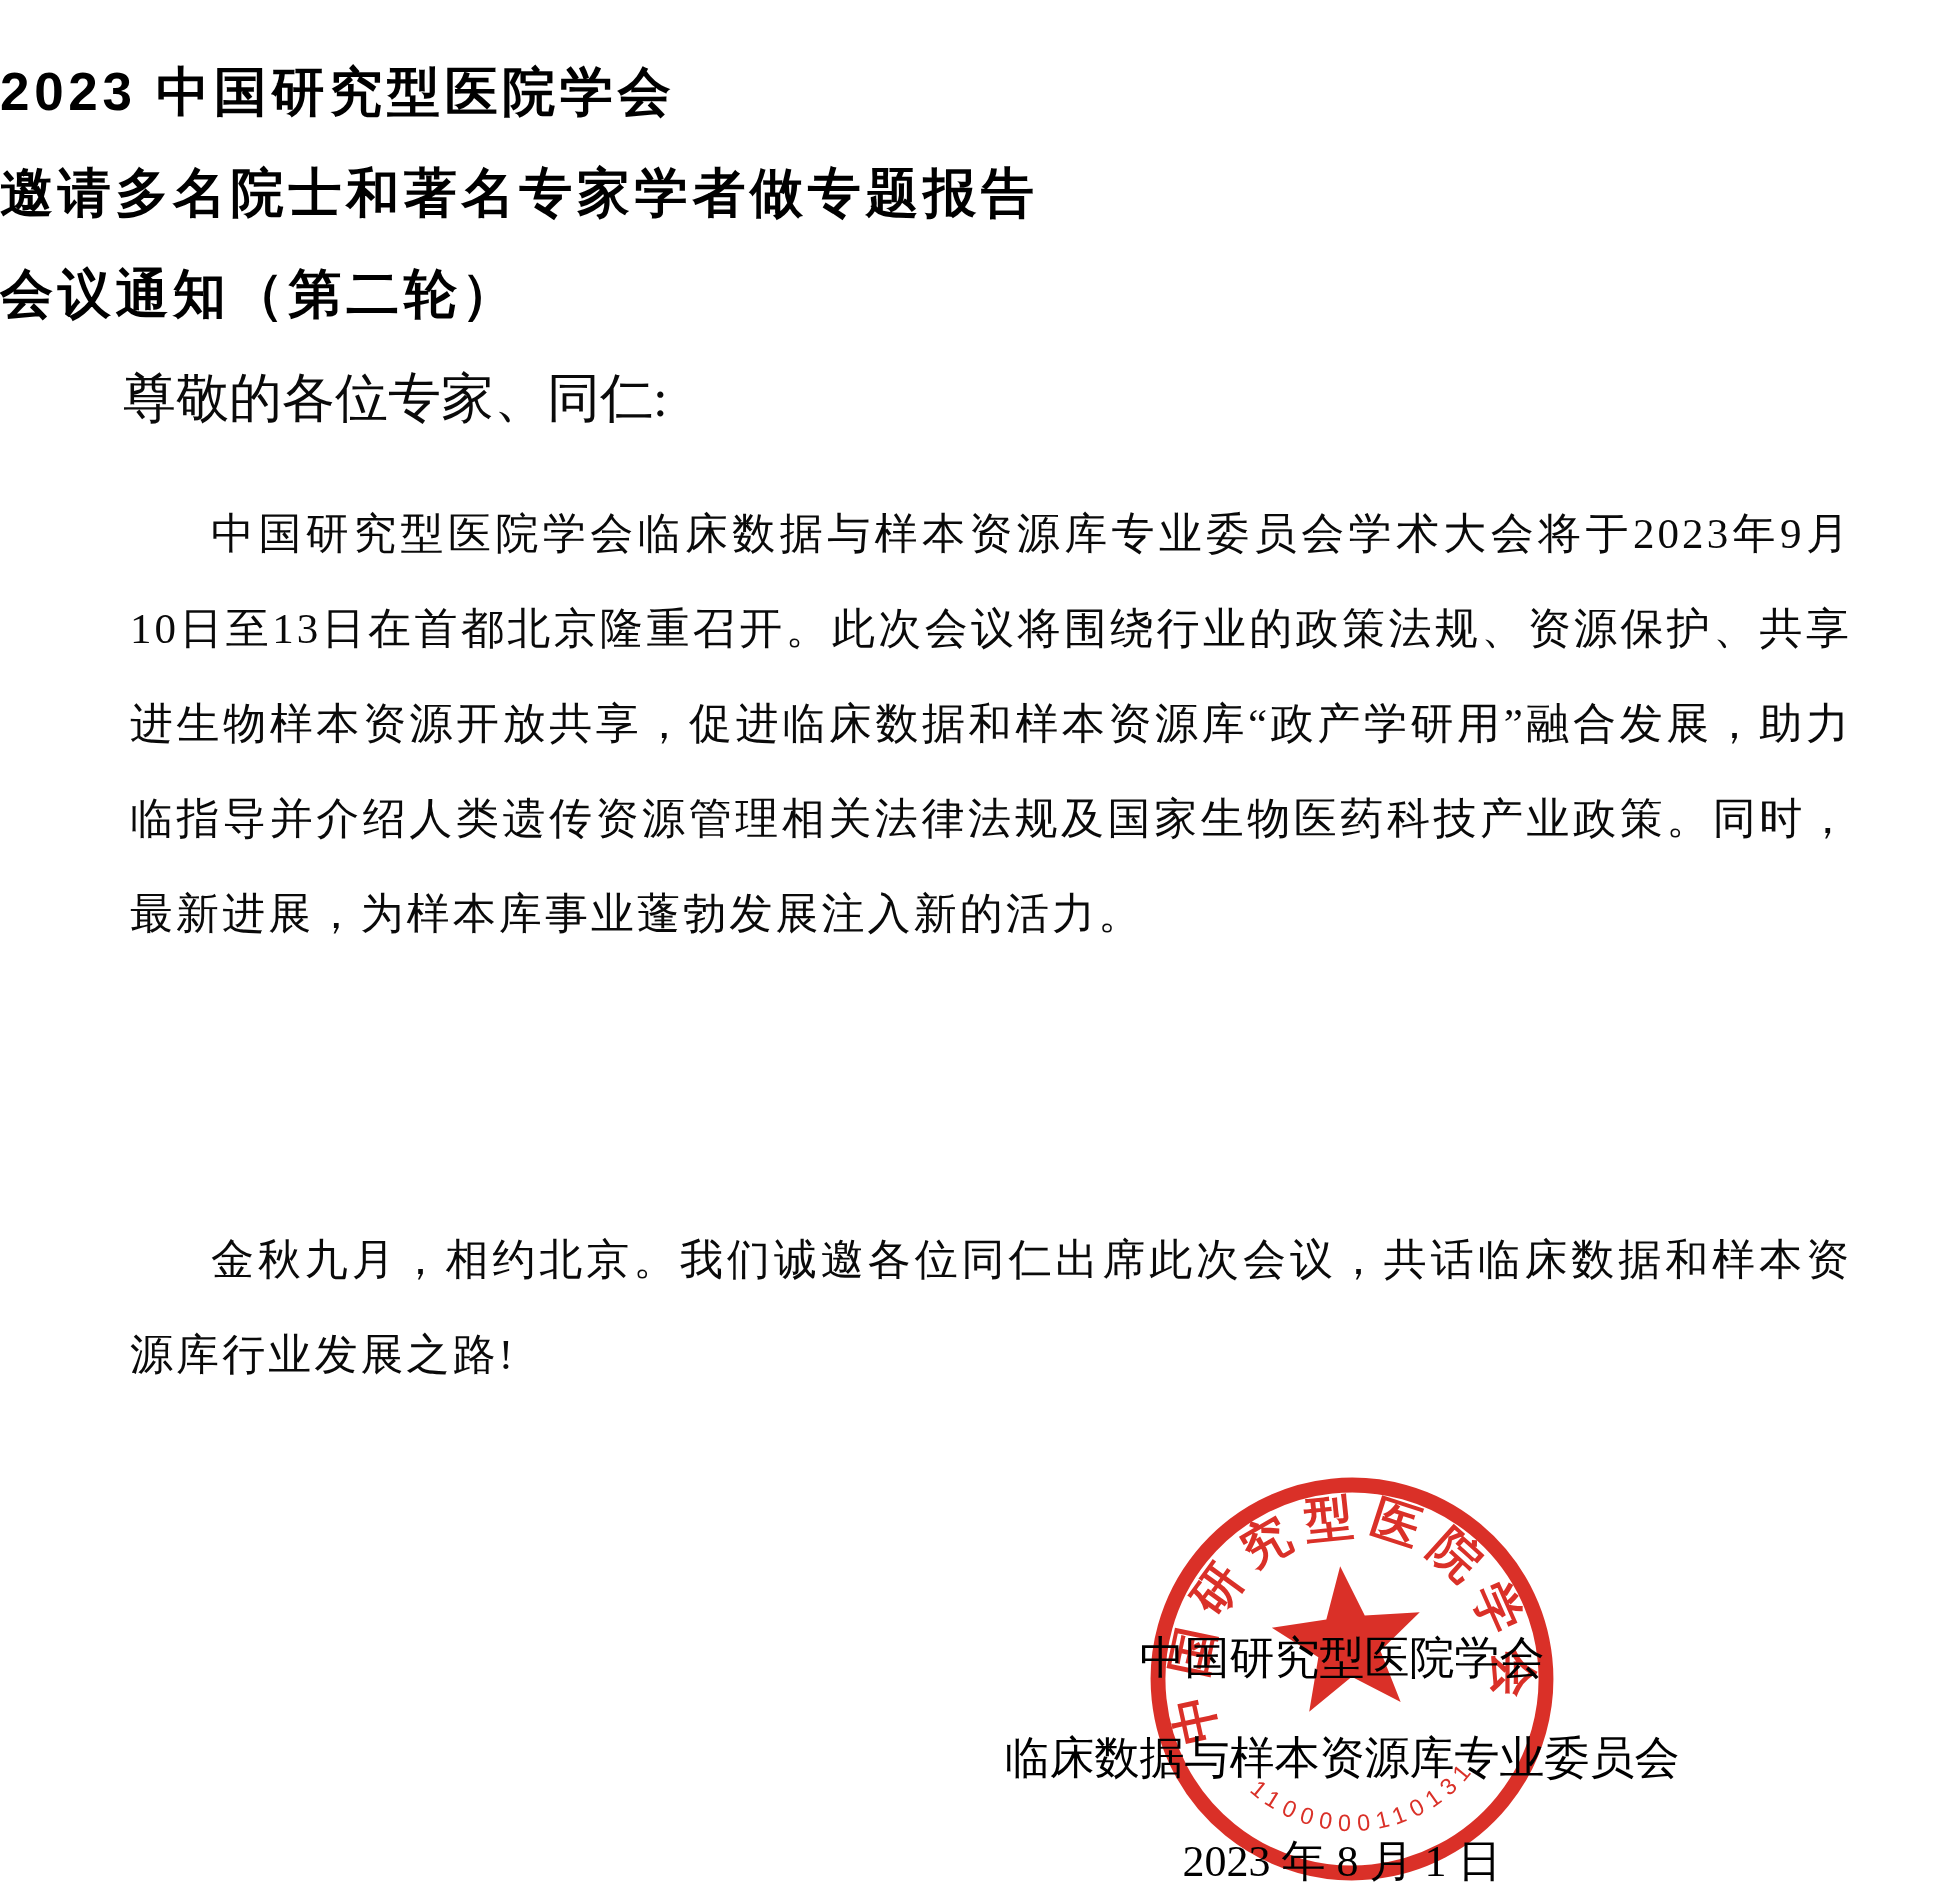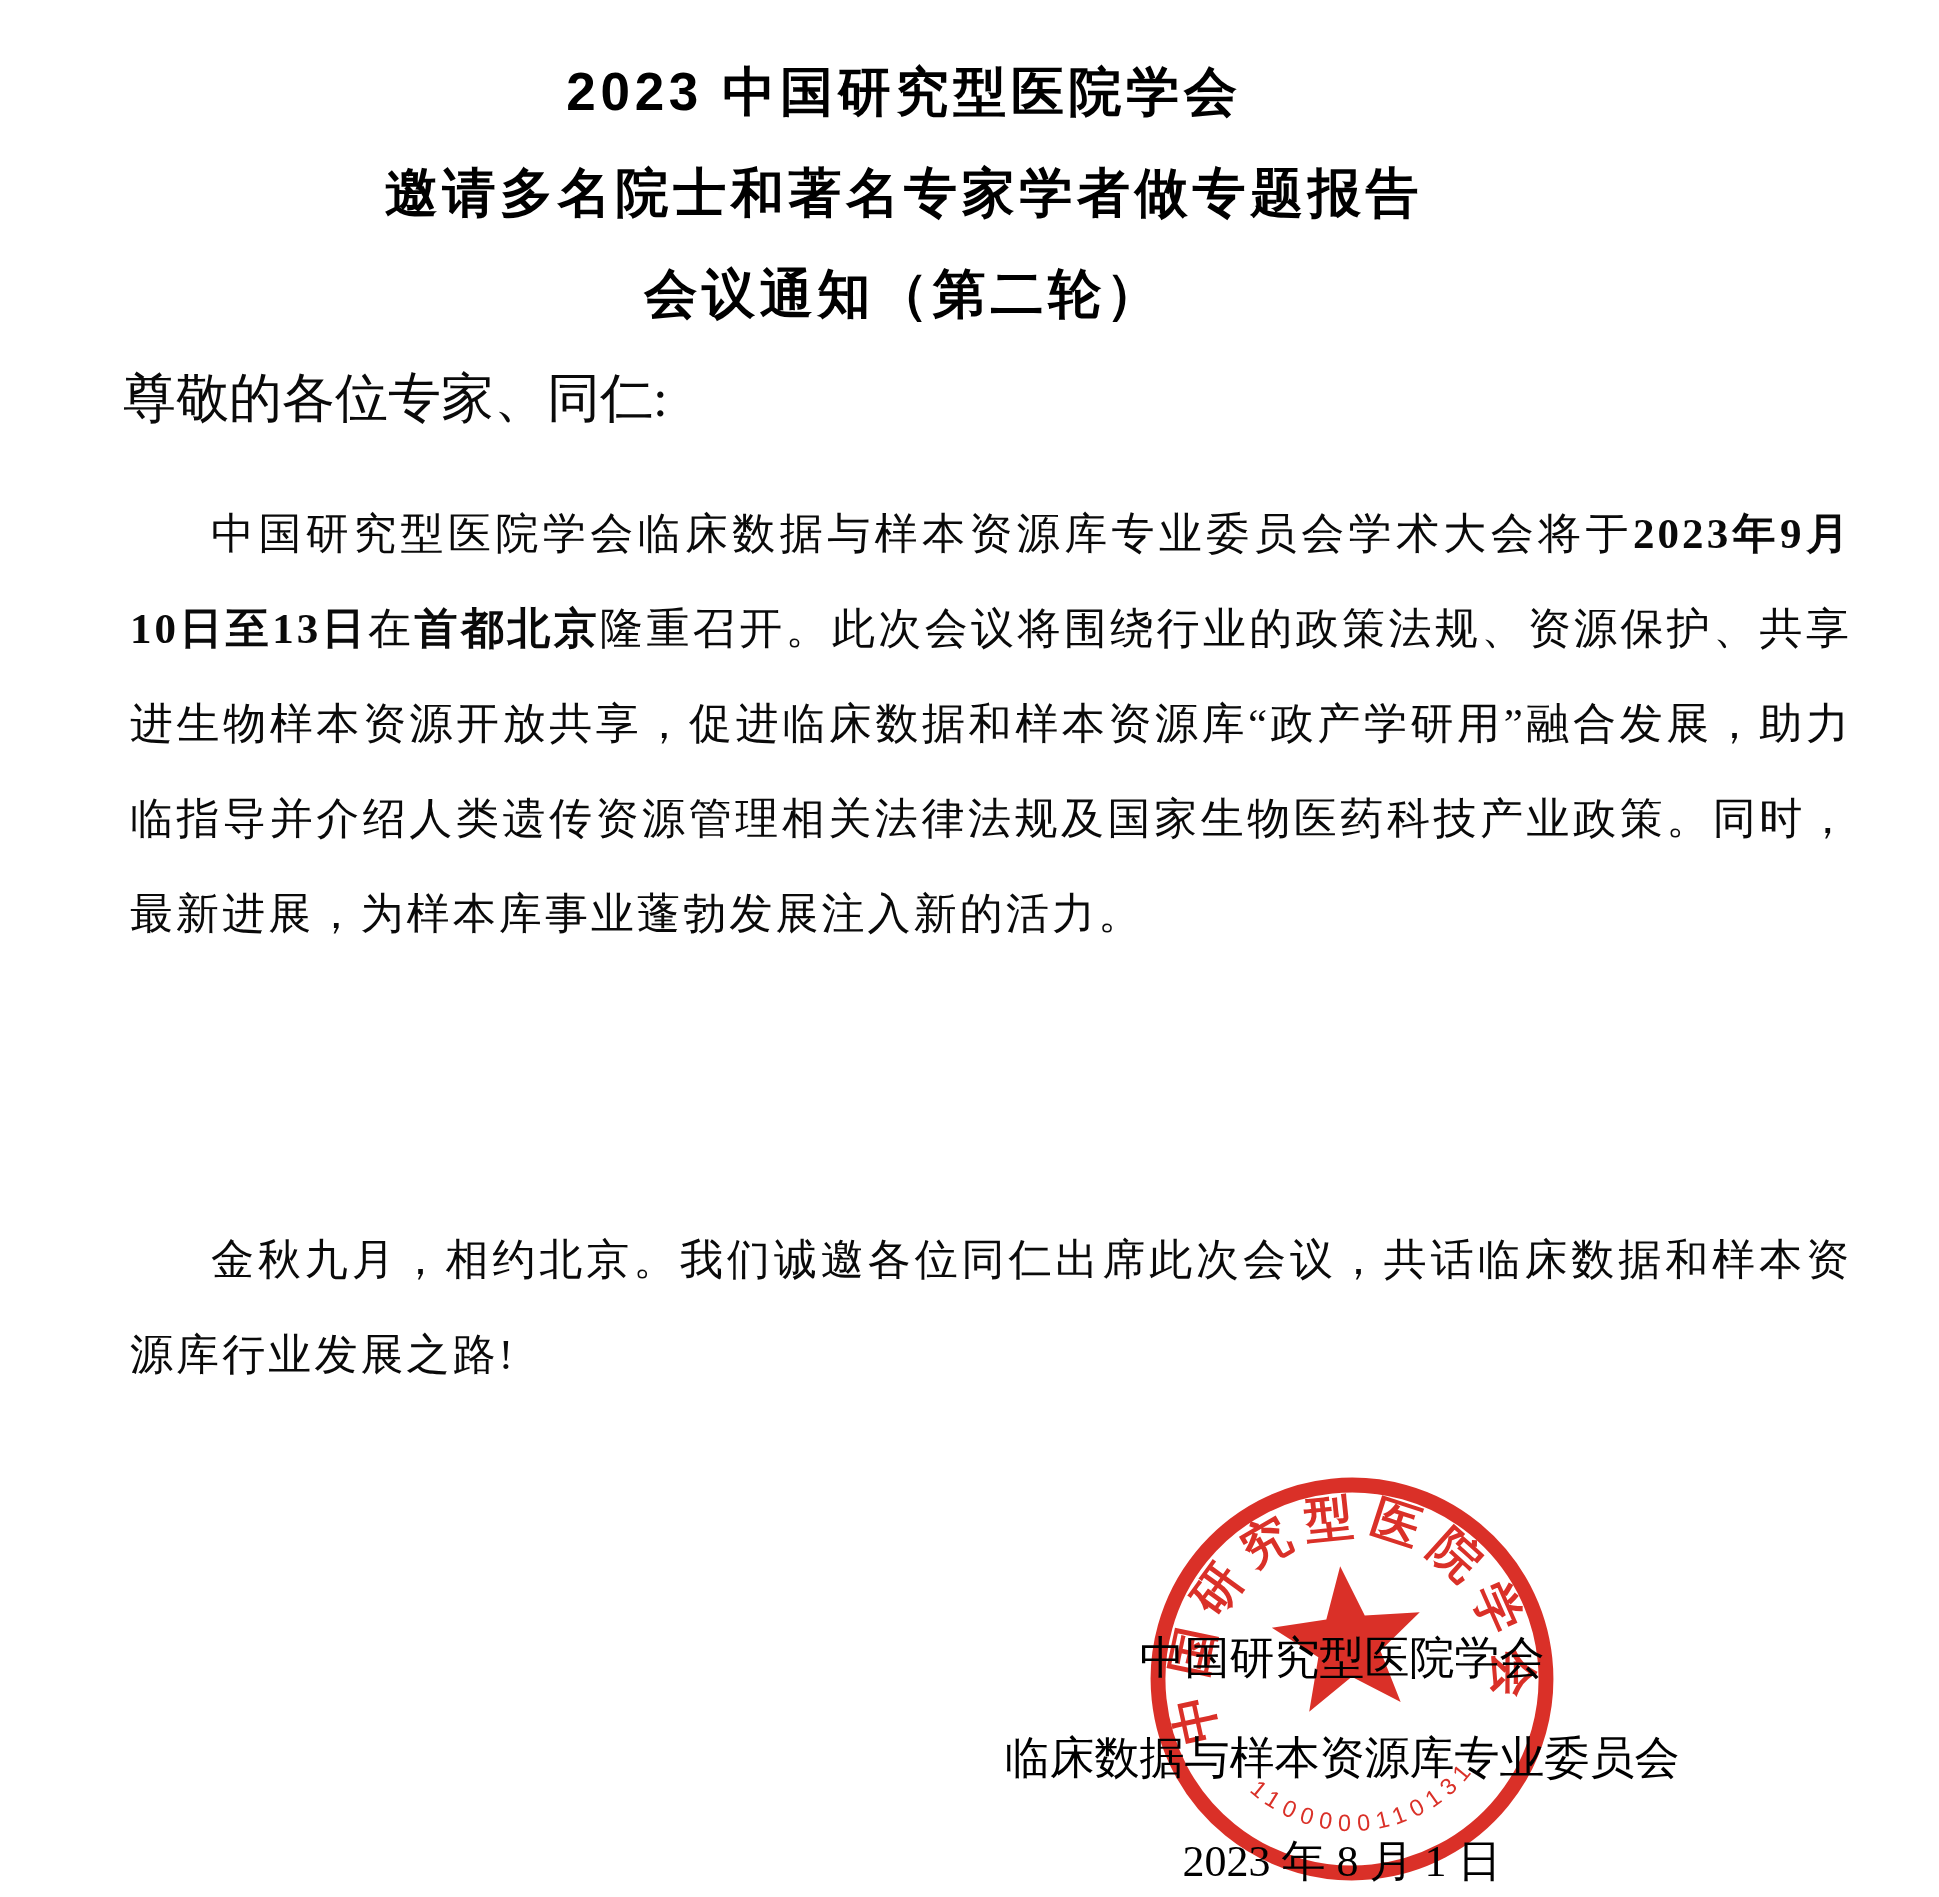--- a/index.html
+++ b/index.html
@@ -7,21 +7,21 @@
     position:relative;
     width:1940px;height:1898px;
     background:#ffffff;
     overflow:hidden;
     font-family:"Liberation Serif","DejaVu Serif",serif;
     color:#0a0a0a;
   }
   
   .titles{
     position:absolute;top:41px;left:0;width:1808px;
-    text-align:center;
+    text-align:left;
     font-family:"Liberation Sans","DejaVu Sans",sans-serif;
     font-weight:700;
     font-size:53px;line-height:101px;letter-spacing:4.7px;
     color:#000;
   }
   
   .greeting{
     position:absolute;top:351px;left:123px;
     font-size:53px;line-height:95px;
   }
@@ -30,21 +30,21 @@
     position:absolute;left:130px;width:1722px;
     font-size:43px;letter-spacing:3.1px;
   }
   .bline{
     line-height:95px;
     text-align:justify;
     text-justify:inter-character;
   }
   .bline.just{ text-align-last:justify; }
   .bline.ind{ text-indent:81px; }
-  .bold{ font-weight:700; }
+  .bold{ font-weight:400; }
   
   .sig{
     position:absolute;left:943px;width:798px;
     text-align:center;
     font-size:45px;line-height:55px;
     color:#000;
   }
   .sig1{ top:1631px; }
   .sig2{ top:1731px; }
   .sigdate{ top:1834px; font-size:44px; }

